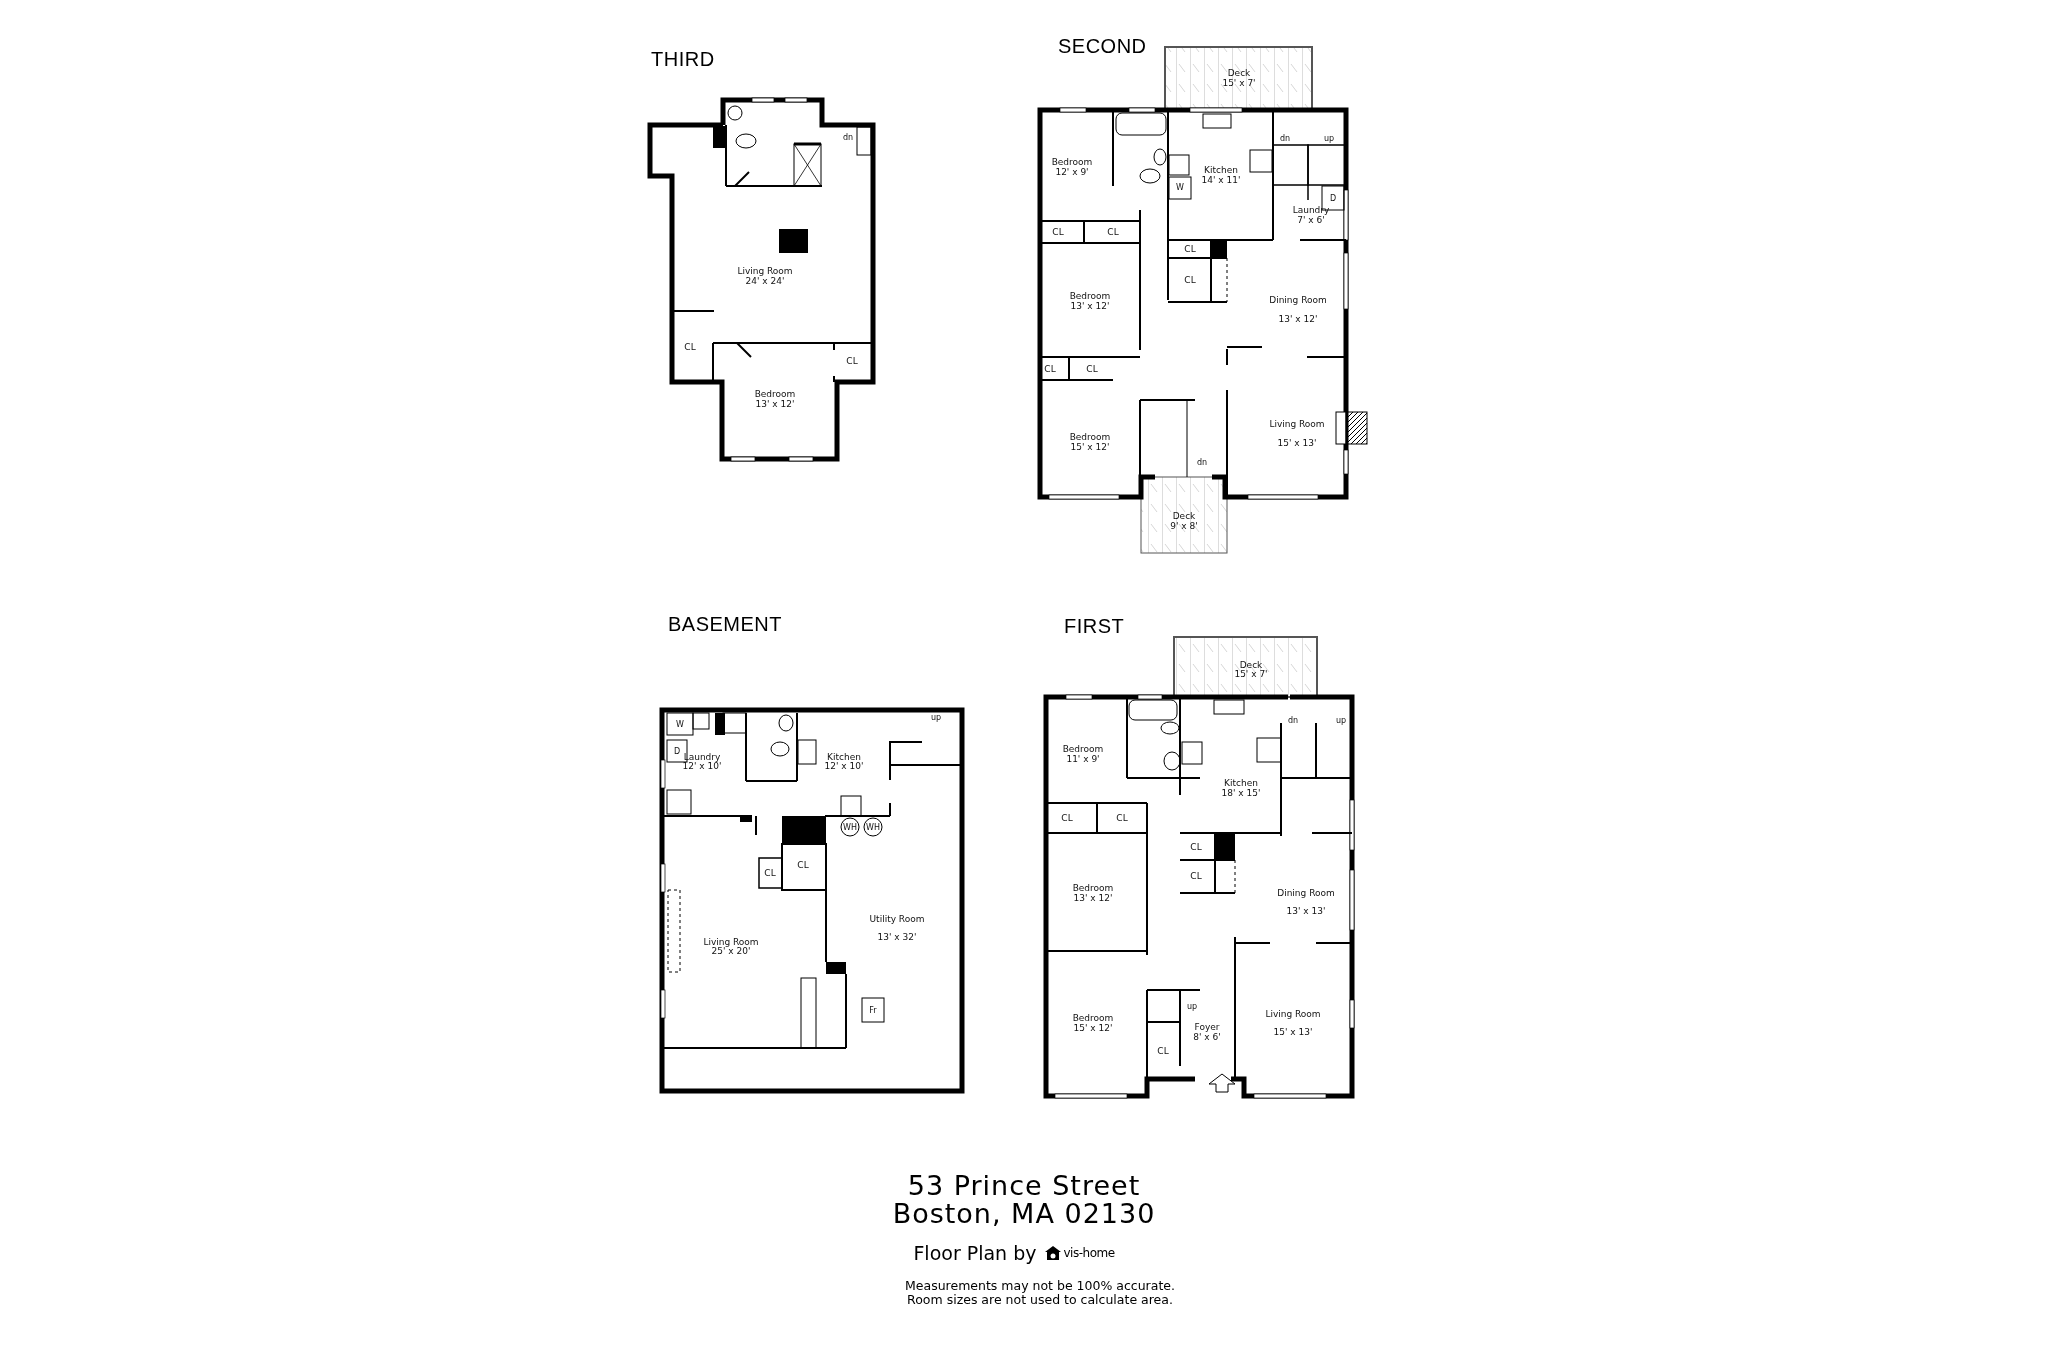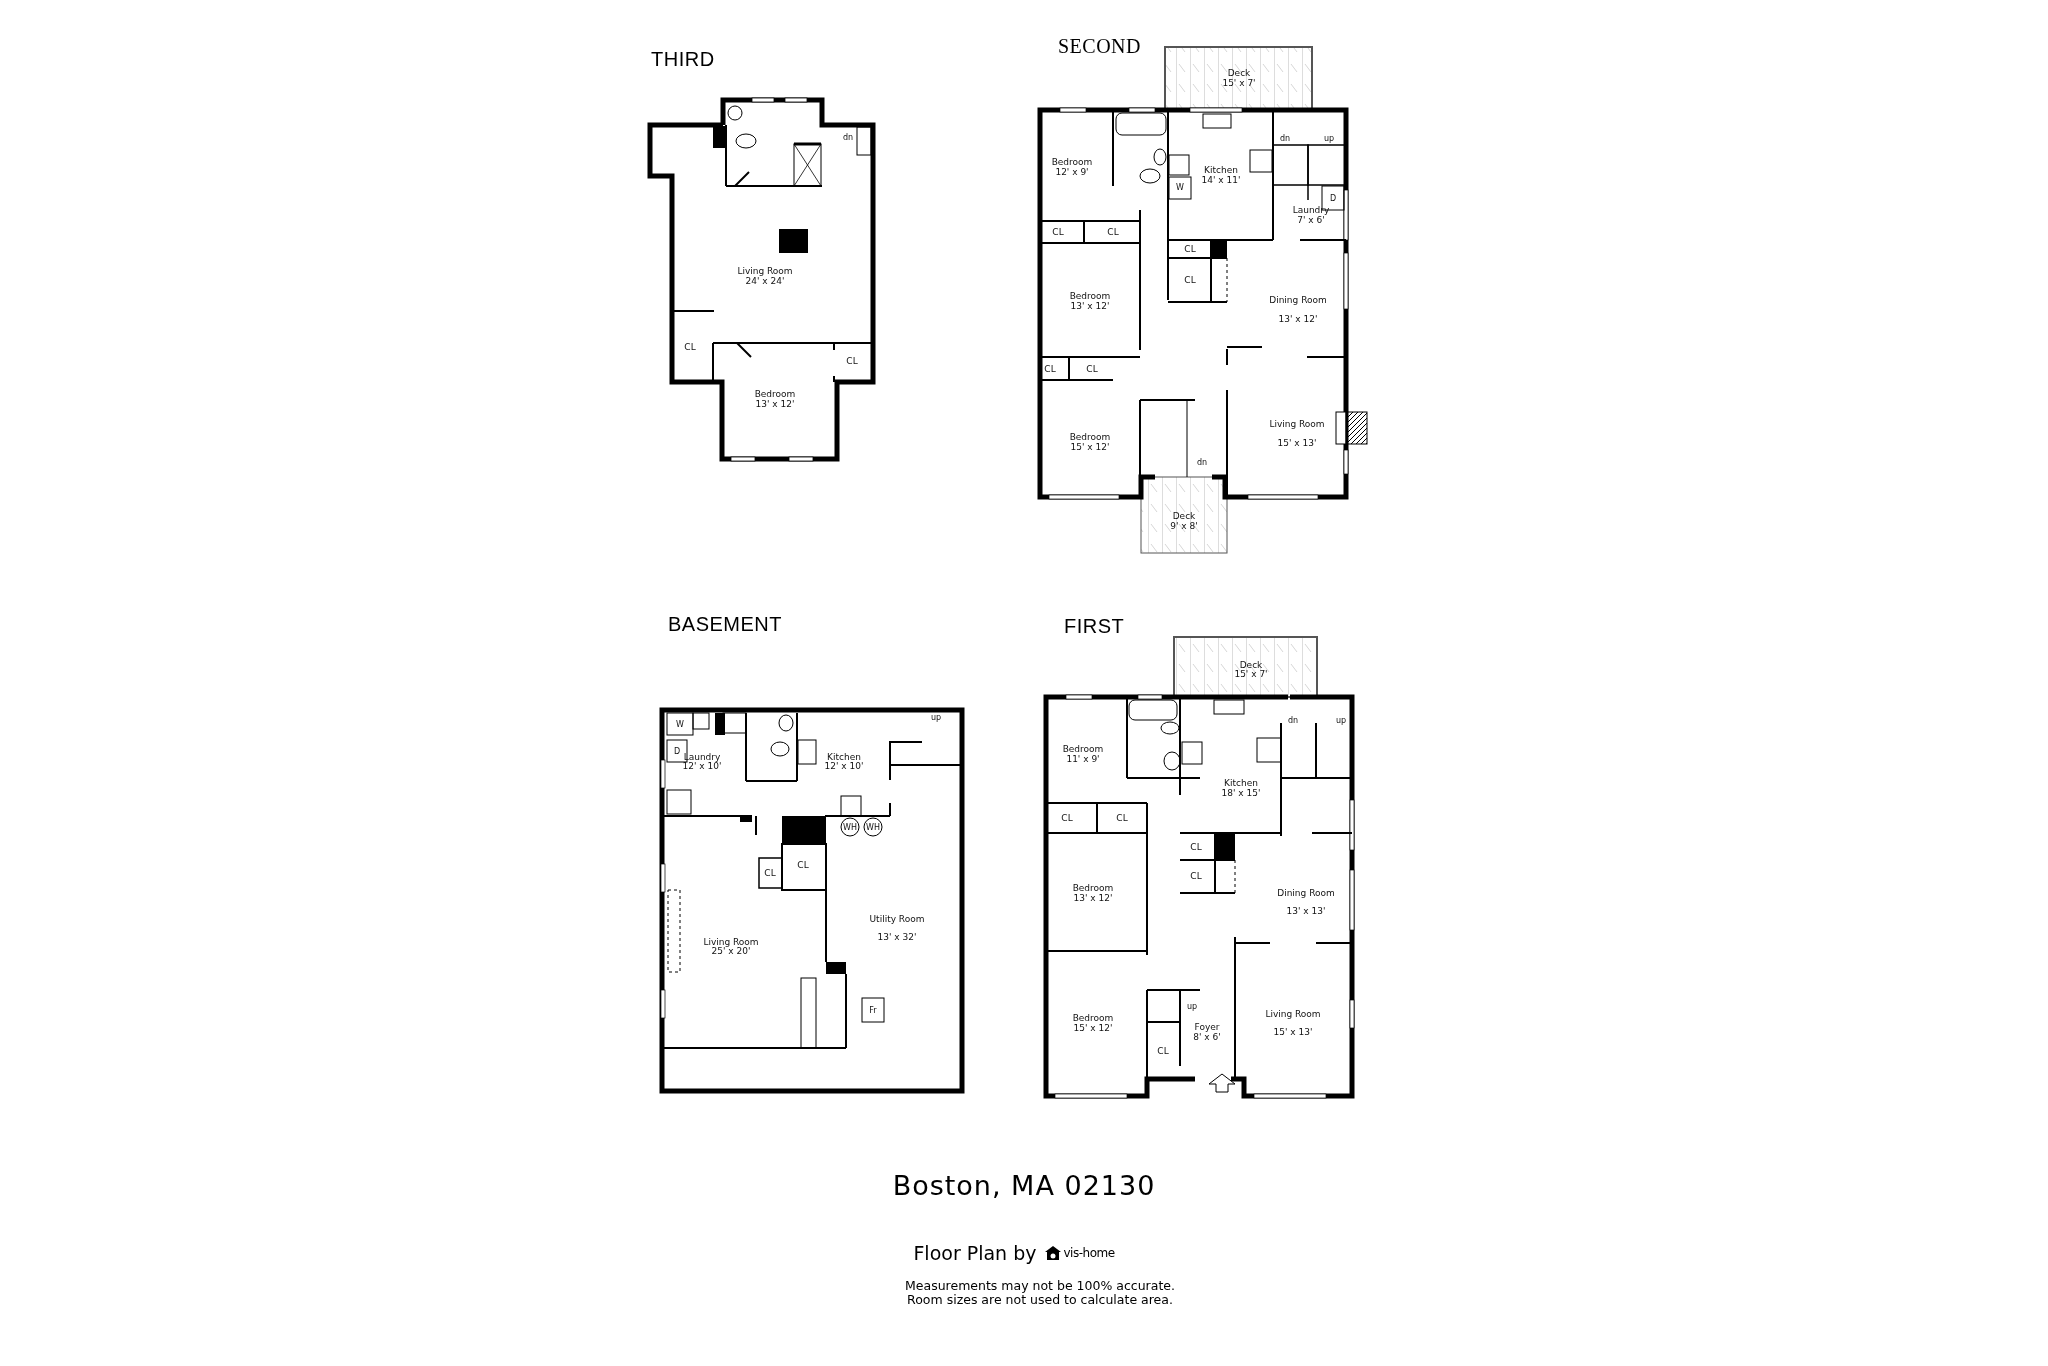--- a/index.html
+++ b/index.html
@@ -11,21 +11,21 @@
   .footer { position:absolute; left:0; width:100%; text-align:center; }
   .addr { font-family:"DejaVu Sans", sans-serif; font-size:27px; line-height:28px; top:1172px; letter-spacing:1px; }
   .byline { top:1242px; font-family:"DejaVu Sans", sans-serif; font-size:19px; display:flex; justify-content:center; align-items:center; gap:8px; left:-10px; }
   .logo { display:inline-flex; align-items:center; gap:3px; font-size:12px; font-weight:normal; font-family:"DejaVu Sans", sans-serif; letter-spacing:-0.5px; }
   .disclaimer { top:1279px; font-family:"DejaVu Sans", sans-serif; font-size:12.5px; line-height:14px;padding-left:16px; }
 </style>
 </head>
 <body>
 
 <div class="floor-label" style="left:651px;top:48px;">THIRD</div>
-<div class="floor-label" style="left:1058px;top:35px;font-family:Liberation Serif, serif;">SECOND</div>
+<div class="floor-label" style="left:1058px;top:35px;">SECOND</div>
 <div class="floor-label" style="left:668px;top:613px;">BASEMENT</div>
 <div class="floor-label" style="left:1064px;top:615px;">FIRST</div>
 
 <svg class="plan" width="2048" height="1366" viewBox="0 0 2048 1366">
   <defs>
     <pattern id="deckHatch" width="14" height="20" patternUnits="userSpaceOnUse">
       <line x1="0" y1="0" x2="0" y2="20" stroke="#bbb" stroke-width="1"></line>
       <line x1="3" y1="4" x2="9" y2="12" stroke="#ccc" stroke-width="0.8"></line>
     </pattern>
     <pattern id="fpHatch" width="5" height="5" patternUnits="userSpaceOnUse">
@@ -290,20 +290,21 @@
   <text class="room-text" x="1122" y="821">CL</text>
   <text class="room-text" x="1196" y="850">CL</text>
   <text class="room-text" x="1196" y="879">CL</text>
   <text class="room-text" x="1163" y="1054">CL</text>
   <text class="small-text" x="1293" y="723">dn</text>
   <text class="small-text" x="1341" y="723">up</text>
   <text class="small-text" x="1192" y="1009">up</text>
 </svg>
 
 <div class="footer addr">
+  <div>53 Prince Street</div>
   <div>Boston, MA 02130</div>
 </div>
 <div class="footer byline">
   <span>Floor Plan by</span>
   <span class="logo">
     <svg width="16" height="14" viewBox="0 0 16 14">
       <polygon points="8,0 16,6 14,6 14,14 2,14 2,6 0,6" fill="#000"></polygon>
       <circle cx="8" cy="10" r="2.5" fill="#fff"></circle>
     </svg>
     <span>vis-home</span>

